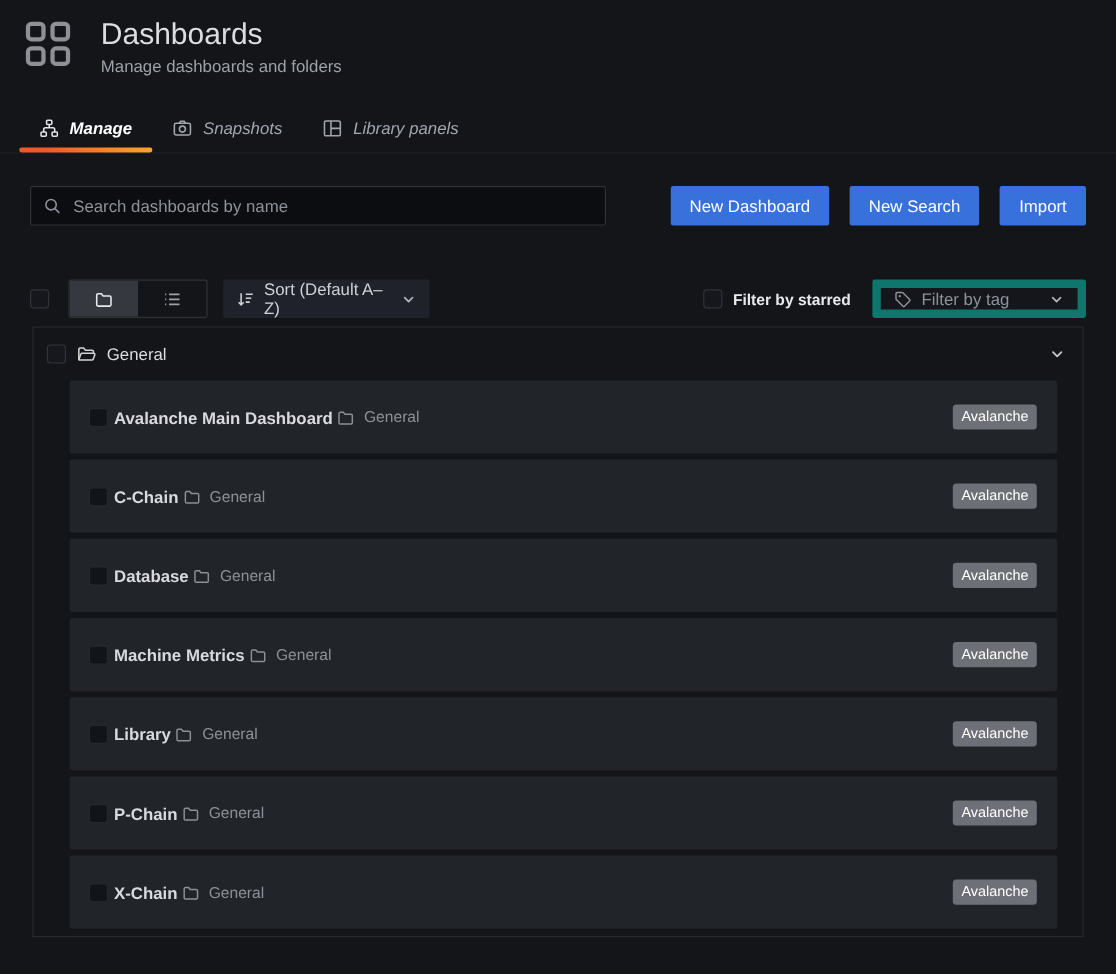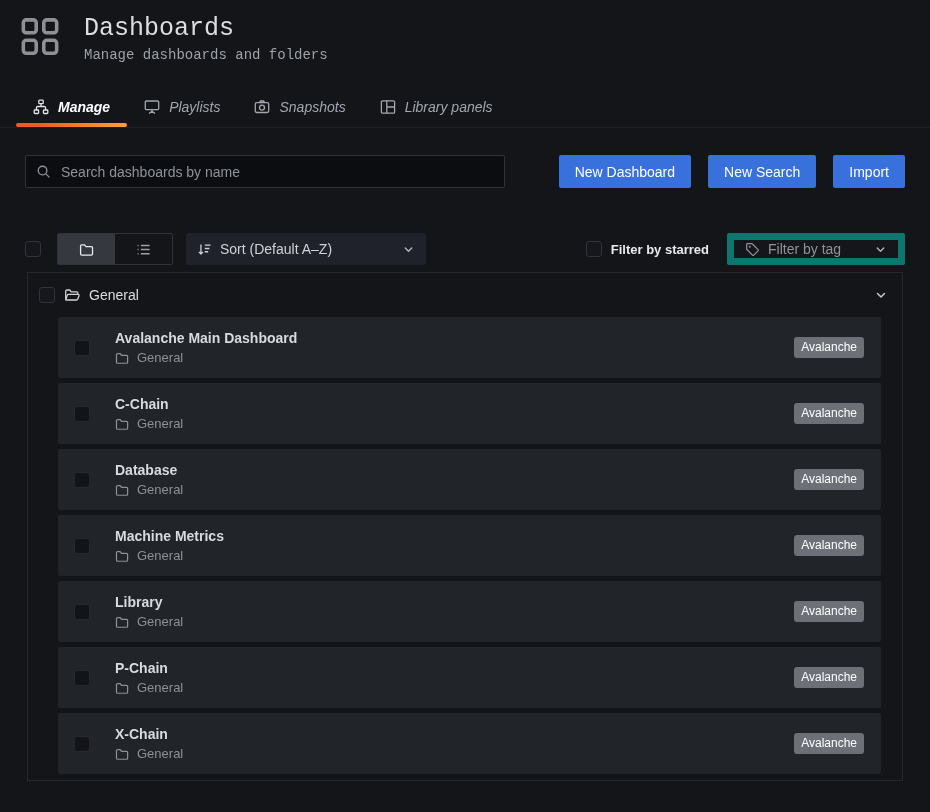--- a/index.html
+++ b/index.html
@@ -7,21 +7,21 @@
   body {
     width:930px; height:812px; overflow:hidden;
     background:#131519;
     font-family:"Liberation Sans","DejaVu Sans",sans-serif;
     color:#d8d9dd;
     -webkit-font-smoothing:antialiased;
   }
   svg { display:block; }
 
   
-  .page-header { display:flex; align-items:flex-start; padding:15px 20px 0;font-family:Liberation Mono, monospace; }
+  .page-header { display:flex; align-items:flex-start; padding:15px 20px 0; }
   .apps-icon { color:#8f9096; margin-right:24px; margin-top:1px; }
   .titles h1 { margin:0; font-size:25px; line-height:28px; font-weight:500; color:#dcdde1; }
   .subtitle { margin-top:4px; font-size:14px; color:#9da1a8; }
 
   
   .tabs { display:flex; margin-top:24px; padding-left:16px; border-bottom:1px solid #1e2025; }
   .tab { position:relative; display:flex; align-items:center; gap:9px; height:40px;
          padding:0 17px; font-size:14px; color:#a2a6ae; cursor:pointer;font-style:italic; }
   .tab .ticon { color:#a2a6ae; display:flex; }
   .tab.active { color:#ffffff; font-weight:700; }
@@ -45,41 +45,41 @@
   .toolbar { display:flex; align-items:center; margin:45px 25px 0; }
   .checkbox { width:16px; height:16px; flex:none; border-radius:3px;
          background:#15171d; border:1px solid #30333a; cursor:pointer; }
   .segmented { display:flex; height:32px; margin-left:16px; border:1px solid #2f3237;
          border-radius:2px; overflow:hidden; }
   .seg-btn { width:57px; display:flex; align-items:center; justify-content:center;
          color:#9da1a8; cursor:pointer; }
   .seg-btn.active { background:#35383f; color:#e8e9ec; }
   .dropdown { height:32px; display:flex; align-items:center; padding:0 11px;
          border-radius:2px; font-size:14px; cursor:pointer; gap:8px; }
-  .sort-dropdown { width:240px; margin-left:13px; background:#1f222a; color:#cfd1d6; }
+  .sort-dropdown { width:172px; margin-left:13px; background:#1f222a; color:#cfd1d6; }
   .tag-dropdown { width:178px; background:#14161b; border:7px solid #0f766e; color:#8e9299; }
   .chev { margin-left:auto; color:#aeb2ba; }
   .toolbar-spacer { flex:1; }
   .starred-label { font-size:13px; font-weight:700; color:#e8e9ec;
          margin-left:9px; margin-right:18px; cursor:pointer; white-space:nowrap; }
 
   
   .results { margin:7px 27px 0; height:509px; border:1px solid #26282e; }
   .folder-header { display:flex; align-items:center; height:44px;
          padding:0 14px 0 11px; cursor:pointer; }
   .folder-header .checkbox { background:#16181d; margin-right:9px; }
   .folder-open-icon { color:#d2d3d8; margin-right:9px; }
   .folder-name { font-size:14px; font-weight:500; color:#dcdde1; }
   .folder-chev { margin-left:auto; color:#c7c9cf; }
 
   .rows { padding:0 21px 0 30px; display:flex; flex-direction:column; gap:5px; }
   .dash-row { height:61px; background:#212429; border-radius:2px; display:flex;
          align-items:center; padding:0 17px 0 16px; cursor:pointer; }
   .dash-row .checkbox { background:#121419; border-color:#26282e; }
-  .dash-info { margin-left:25px; display:flex; flex-direction:column; gap:4px; }
+  .dash-info { margin-left:5px; display:flex; flex-direction:row; gap:4px; }
   .dash-title { font-size:14px; font-weight:600; color:#d9dade; line-height:16px; }
   .dash-meta { display:flex; align-items:center; gap:8px; color:#8d9197; font-size:13px; }
   .dash-meta .micon { color:#8d9197; display:flex; }
   .tag-pill { margin-left:auto; background:#6e7077; color:#ffffff; font-size:12px;
          font-weight:500; line-height:15px; padding:3px 7px; border-radius:3px; cursor:pointer; }
 </style>
 </head>
 <body>
 
 <header class="page-header">
@@ -105,29 +105,20 @@
         <rect x="1.2" y="11" width="4.4" height="3.5" rx="0.8"></rect>
         <rect x="10.4" y="11" width="4.4" height="3.5" rx="0.8"></rect>
         <path d="M8 4.7v2.6M3.4 11V9.1c0-.9.6-1.6 1.5-1.6h6.2c.9 0 1.5.7 1.5 1.6V11"></path>
       </svg>
     </span>
     <span>Manage</span>
   </div>
   <div class="tab">
     <span class="ticon">
       <svg width="16" height="16" viewBox="0 0 16 16" fill="none" stroke="currentColor" stroke-width="1.3">
-        <rect x="1.3" y="2" width="13.4" height="8.6" rx="1"></rect>
-        <path d="M8 10.6v1.7M5 14.6l3-2.3 3 2.3"></path>
-      </svg>
-    </span>
-    <span>Playlists</span>
-  </div>
-  <div class="tab">
-    <span class="ticon">
-      <svg width="16" height="16" viewBox="0 0 16 16" fill="none" stroke="currentColor" stroke-width="1.3">
         <rect x="1.3" y="3.7" width="13.4" height="9.8" rx="1.4"></rect>
         <circle cx="8" cy="8.6" r="2.5"></circle>
         <path d="M5.4 3.7 6.5 2h3l1.1 1.7"></path>
       </svg>
     </span>
     <span>Snapshots</span>
   </div>
   <div class="tab">
     <span class="ticon">
       <svg width="16" height="16" viewBox="0 0 16 16" fill="none" stroke="currentColor" stroke-width="1.3">

